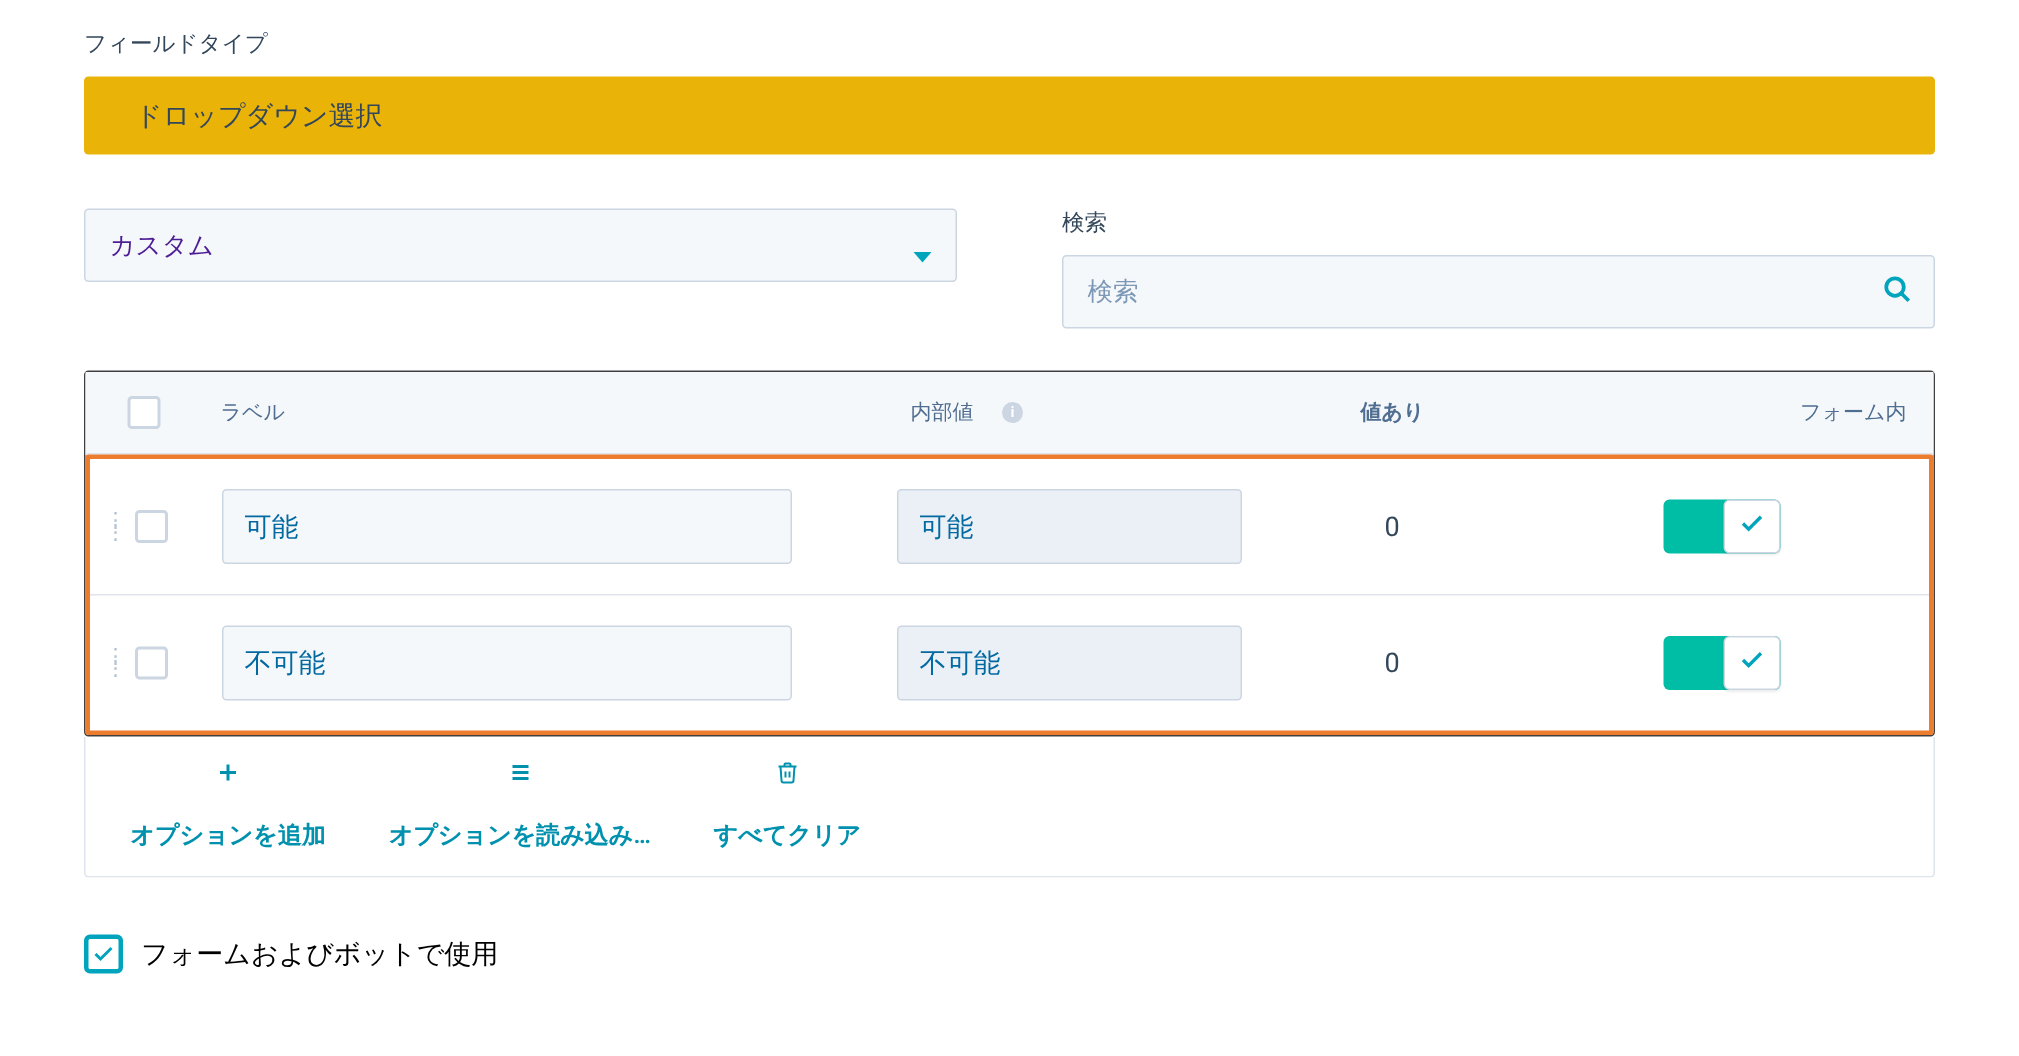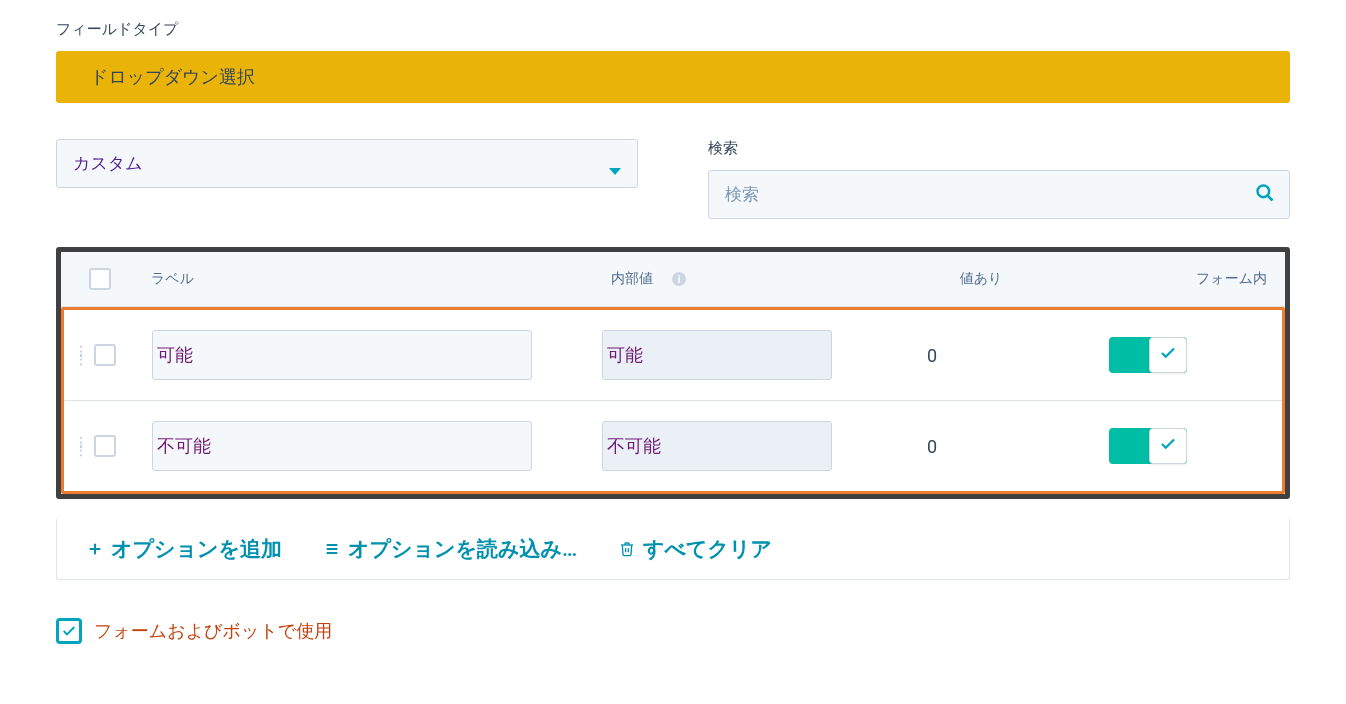--- a/index.html
+++ b/index.html
@@ -61,37 +61,36 @@
       flex: 1;
       border: none;
       background: transparent;
       font-size: 17px;
       color: #33475b;
       outline: none;
     }
     .search-wrap input::placeholder { color: #7c98b6; }
     .search-icon svg { width: 20px; height: 20px; }
     .table {
-      border: 5px solid #404040;
-      border-radius: 3px;
-      margin-bottom: 20px;
+      border: 1px solid #404040;
+      border-radius: 3px;
     }
     .thead {
       display: flex;
       align-items: center;
       background: #f5f8fa;
       border-bottom: 1px solid #dfe3eb;
       padding: 16px 18px 16px 28px;
       font-size: 14px;
       color: #506e91;
     }
     .col-check { width: 62px; display:flex; align-items:center; }
     .col-label { flex: 0 0 460px; }
     .col-internal { flex: 0 0 300px; display:flex; align-items:center; gap:19px; }
-    .col-count { flex: 0 0 140px; text-align: center; }
+    .col-count { flex: 0 0 140px; text-align: left; font-weight: bold; }
     .col-inform { flex: 1; text-align: right; }
     .checkbox {
       width: 22px; height: 22px;
       border: 2px solid #cbd6e2;
       border-radius: 3px;
       background: #fff;
       cursor: pointer;
       display:inline-block;
     }
     .info-icon {
@@ -127,23 +126,23 @@
       display:flex;
       flex-direction:column;
       gap:2px;
     }
     .drag-handle span { display:block; }
     .row-check { width: 58px; display:flex; }
     .input-cell {
       border: 1px solid #cbd6e2;
       background: #f5f8fa;
       border-radius: 3px;
-      padding: 12px 4px;
+      padding: 12px 14px;
       font-size: 18px;
-      color: #701a75;
+      color: #0369a1;
     }
     .label-input { width: 380px; margin-right: 70px; }
     .internal-input { width: 230px; background:#eaf0f6; }
     .count-cell { flex: 0 0 200px; text-align:center; font-size:18px; color:#33475b; }
     .toggle-cell { flex: 1; display:flex; justify-content:center; }
     .toggle {
       width: 78px; height: 36px;
       position: relative;
       cursor: pointer;
     }
@@ -169,34 +168,35 @@
       display:flex;
       gap: 42px;
       padding: 16px 18px 16px 30px;
       border: 1px solid #dfe3eb;
       border-top: none;
       border-radius: 0 0 3px 3px;
     }
     .action-btn {
       display:flex;
       align-items:center;
-      gap:8px;
+      gap:24px;
       color:#0091ae;
-      font-size:21px;
+      font-size:16px;
       font-weight:600;
       cursor:pointer;
+      flex-direction:column;
     }
     .action-btn .ico { width:16px; height:16px; display:inline-flex; align-items:center; justify-content:center; }
     .use-forms {
       display:flex;
       align-items:center;
       gap:12px;
       margin-top: 38px;
       font-size:18px;
-      color:#c2410c;
+      color:#000000;
     }
     .big-check {
       width:26px; height:26px;
       border:3px solid #00a4bd;
       border-radius:4px;
       display:flex;
       align-items:center;
       justify-content:center;
       cursor:pointer;
     }

